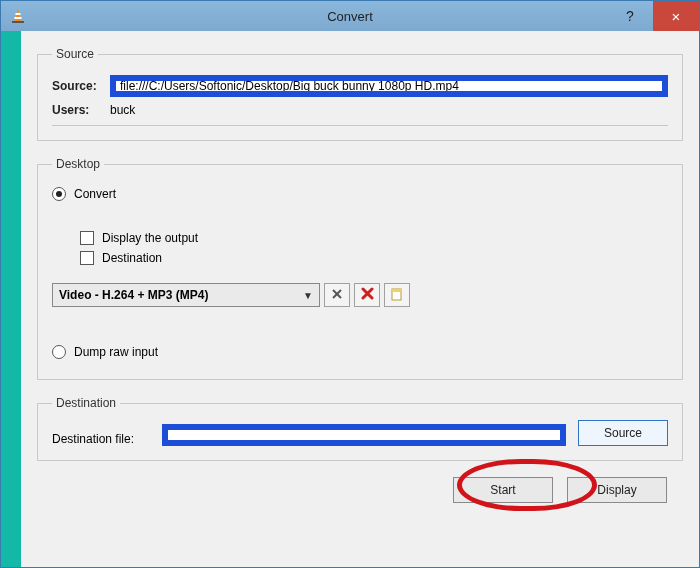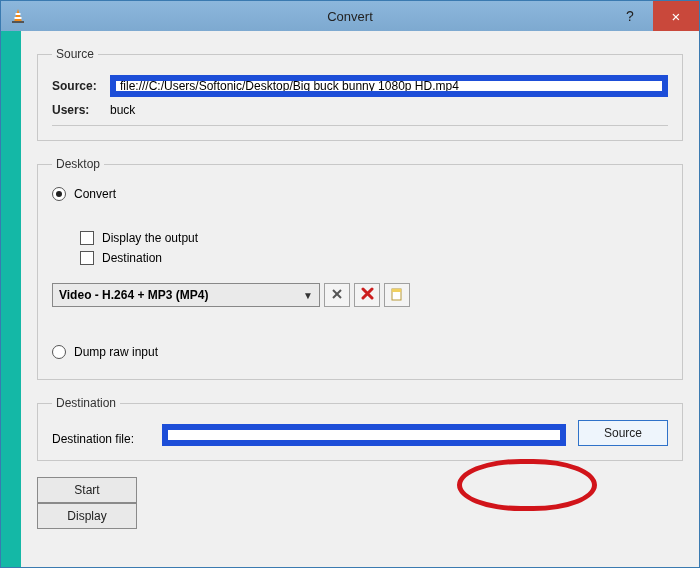--- a/index.html
+++ b/index.html
@@ -93,22 +93,22 @@
   .btn {
     height: 26px; border: 1px solid #8a8a8a; background: #e9e9e9;
     display: inline-flex; align-items: center; justify-content: center;
     padding: 0 10px; font-size: 12px; color: #222;
   }
   .browse-btn {
     width: 90px; margin-left: 12px;
     border: 1px solid #2f72c9; background: #eef5fc;
   }
   .footer {
-    display: flex; justify-content: flex-end; gap: 0;
-    padding: 4px 16px 0 0; margin-top: 2px; flex-direction: column;
+    display: flex; justify-content: flex-end; gap: 14px;
+    padding: 4px 16px 0 0; margin-top: 2px;
   }
   .start-btn, .cancel-btn { width: 100px; }
   .highlight-ring {
     position: absolute;
     border: 5px solid #d1141a;
     border-radius: 50% / 55%;
     width: 140px; height: 52px;
     pointer-events: none;
   }
   .footer-wrap { position: relative; }

